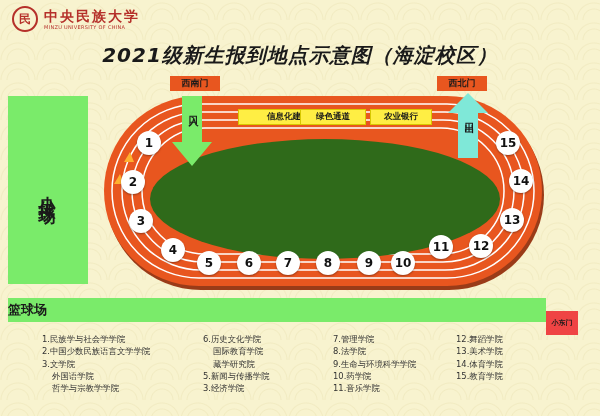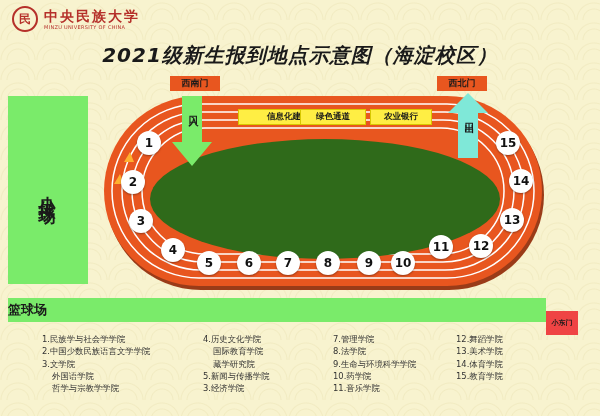--- a/index.html
+++ b/index.html
@@ -157,21 +157,21 @@
 <div class="eastgate">小东门</div>
 
 <div class="legend" style="left:42px;">
   <div>1.民族学与社会学学院</div>
   <div>2.中国少数民族语言文学学院</div>
   <div>3.文学院</div>
   <div class="indent">外国语学院</div>
   <div class="indent">哲学与宗教学学院</div>
 </div>
 <div class="legend" style="left:203px;">
-  <div>4.历史文化学院</div>
+  <div>6.历史文化学院</div>
   <div class="indent">国际教育学院</div>
   <div class="indent">藏学研究院</div>
   <div>5.新闻与传播学院</div>
   <div>3.经济学院</div>
 </div>
 <div class="legend" style="left:333px;">
   <div>7.管理学院</div>
   <div>8.法学院</div>
   <div>9.生命与环境科学学院</div>
   <div>10.药学院</div>

